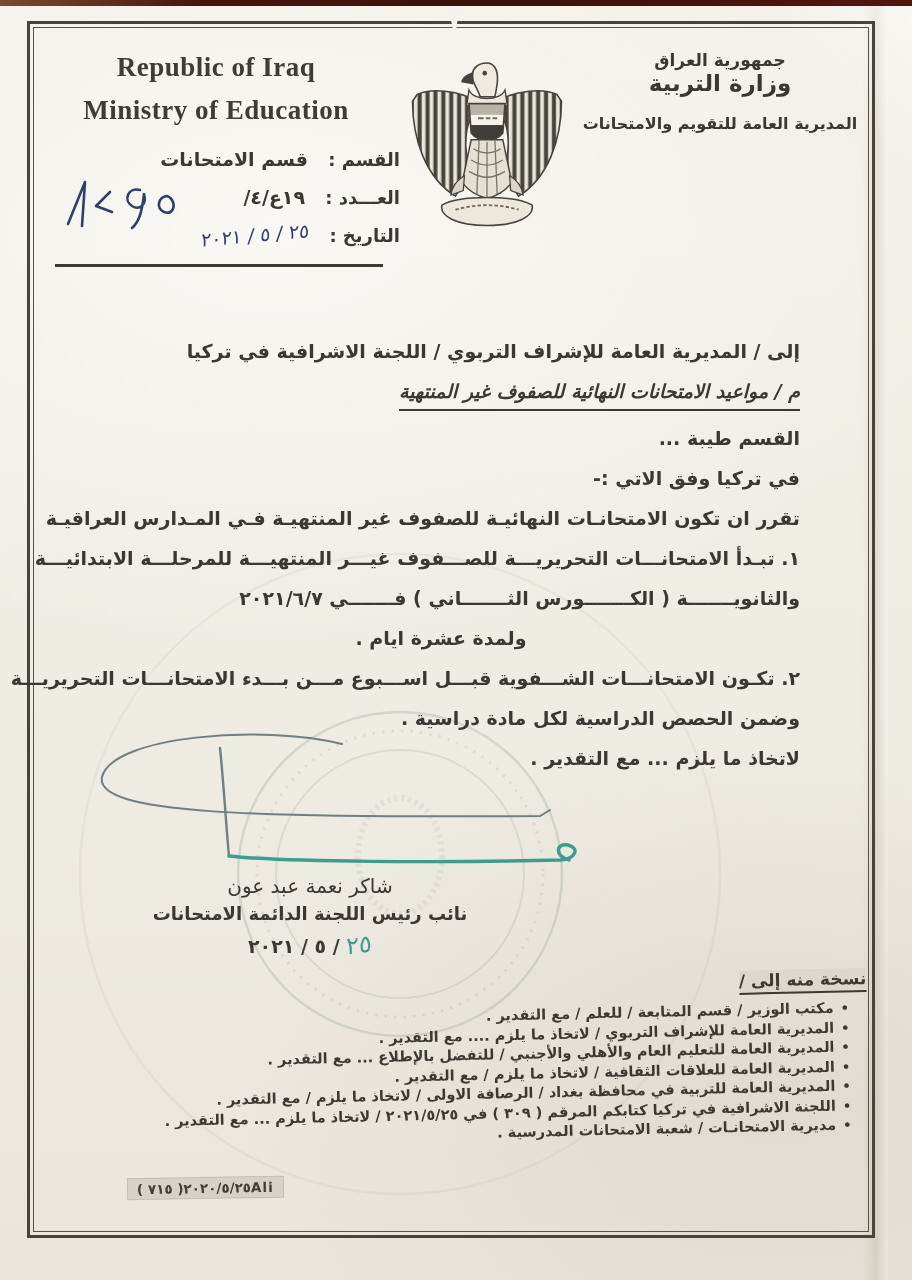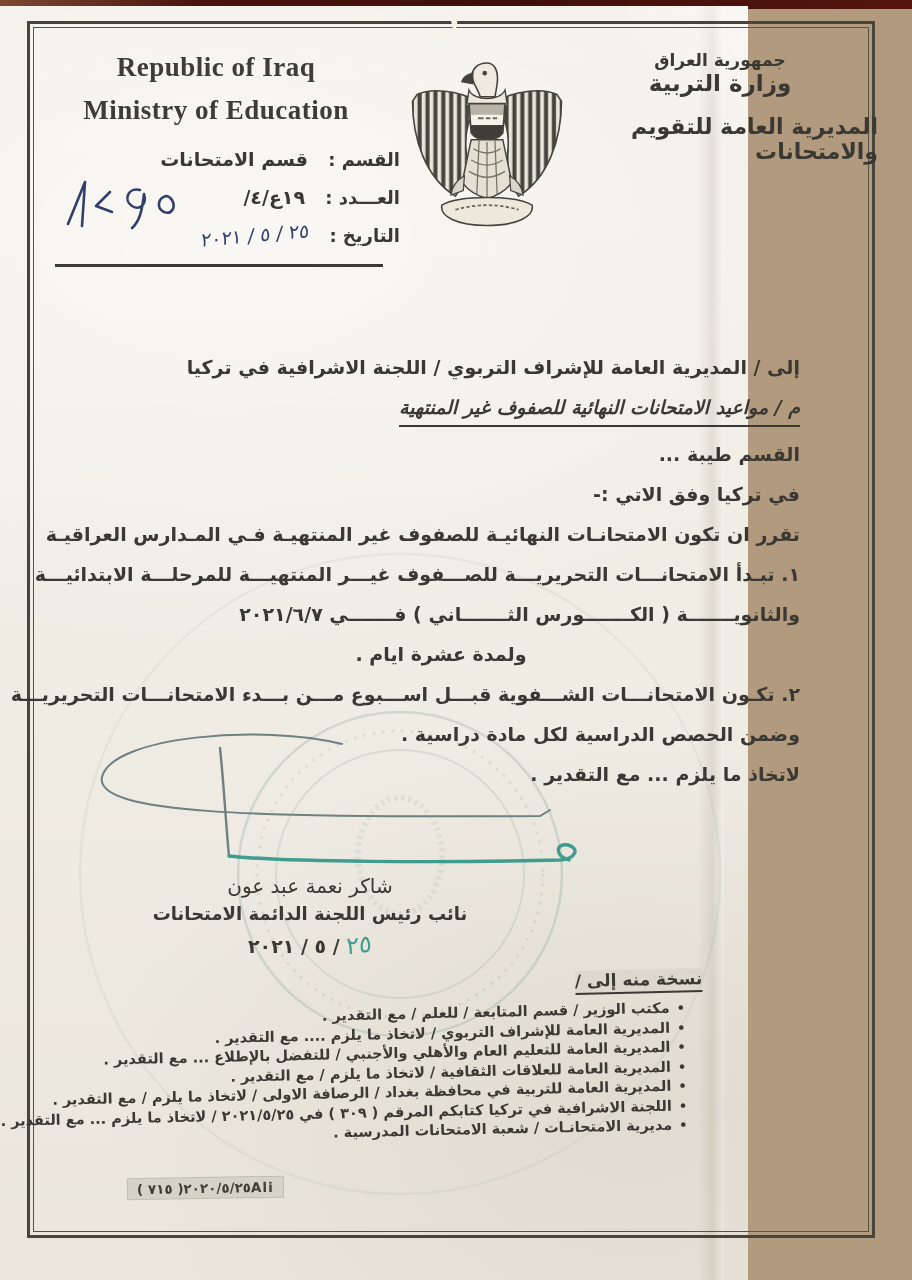--- a/index.html
+++ b/index.html
@@ -5,21 +5,21 @@
   html,body{margin:0;padding:0;}
   body{
     width:912px;height:1280px;position:relative;overflow:hidden;
     background:#b29a7e;
     font-family:"DejaVu Sans", sans-serif;
   }
   
   .photo-strip{position:absolute;left:0;top:0;width:912px;height:9px;
     background:linear-gradient(90deg,#7a4a33 0%,#4a130d 22%,#3f0f0a 55%,#54150e 100%);}
   
-  .sheet{position:absolute;left:0;top:6px;width:748px;height:1274px;
+  .sheet{position:absolute;left:0;top:6px;width:912px;height:1274px;
     background:
       radial-gradient(1200px 700px at 30% 18%, rgba(255,255,255,.55), rgba(255,255,255,0) 60%),
       radial-gradient(900px 600px at 85% 85%, rgba(120,104,80,.10), rgba(120,104,80,0) 60%),
       linear-gradient(180deg,#f3f0e8 0%,#efece4 55%,#eae6dc 100%);
   }
   .crease-right{position:absolute;right:24px;top:0;width:26px;height:100%;
     background:linear-gradient(90deg,rgba(110,95,70,0) 0%,rgba(110,95,70,.12) 55%,rgba(255,255,255,.25) 100%);}
   .fold-topright{position:absolute;right:0;top:0;width:120px;height:190px;
     background:linear-gradient(225deg,rgba(255,255,255,.5) 0%,rgba(255,255,255,0) 55%);}
   .tear-top{position:absolute;left:446px;top:6px;width:16px;height:26px;
@@ -28,34 +28,34 @@
   .frame{position:absolute;left:27px;top:15px;width:842px;height:1211px;
     border:3px solid #47443c;}
   .frame::after{content:"";position:absolute;inset:3px;border:1px solid #55524a;}
   
   .eng-header{position:absolute;left:58px;top:40px;width:316px;text-align:center;
     font-family:"Liberation Serif","DejaVu Serif",serif;font-weight:bold;
     font-size:27px;line-height:43px;color:#3e3c35;letter-spacing:.5px;}
   .ar-header{position:absolute;left:562px;top:44px;width:316px;direction:rtl;text-align:center;color:#3a3832;}
   .ar-header .l1{font-size:17px;font-weight:bold;}
   .ar-header .l2{font-size:23px;font-weight:bold;margin-top:0;}
-  .ar-header .l3{font-size:22px;font-weight:bold;margin-top:18px;text-align:right;}
+  .ar-header .l3{font-size:16px;font-weight:bold;margin-top:18px;}
   .emblem{position:absolute;left:408px;top:52px;width:158px;height:186px;}
   
   .fields{position:absolute;left:60px;top:142px;width:340px;direction:rtl;color:#3a3832;}
   .frow{position:relative;height:38px;font-size:18px;font-weight:bold;white-space:nowrap;}
   .frow .lbl{display:inline-block;}
   .frow .val{margin-right:14px;font-size:19px;}
   .hand-navy{color:#31406b;display:inline-block;transform:rotate(-5deg) skewX(-8deg);
     font-size:23px;letter-spacing:3px;font-weight:normal;}
   .hand-num-svg{position:absolute;left:-6px;top:-14px;}
   .fields-rule{position:absolute;left:55px;top:258px;width:328px;height:2.5px;background:#3b3933;}
   
   .body-block{position:absolute;left:82px;top:332px;width:718px;direction:rtl;text-align:right;
-    color:#3a3833;font-weight:bold;font-size:19px;margin-top:16px;}
+    color:#3a3833;font-weight:bold;font-size:19px;}
   .body-block p{margin:0 0 14px 0;white-space:nowrap;line-height:26px;}
   .p-to{margin-left:0;margin-right:12px;}
   .p-subject{margin-top:21px;margin-right:48px;margin-bottom:24px;}
   .p-subject span{display:inline-block;border-bottom:2.5px solid #3a3833;padding-bottom:5px;font-style:italic;}
   .p-greet{margin-bottom:12px;}
   .p-item1b{margin-right:38px;}
   .p-item1c{margin-right:232px;margin-bottom:17px;text-align:center;}
   .p-item2b{margin-right:128px;}
   .p-closing{margin-right:158px;}
   

